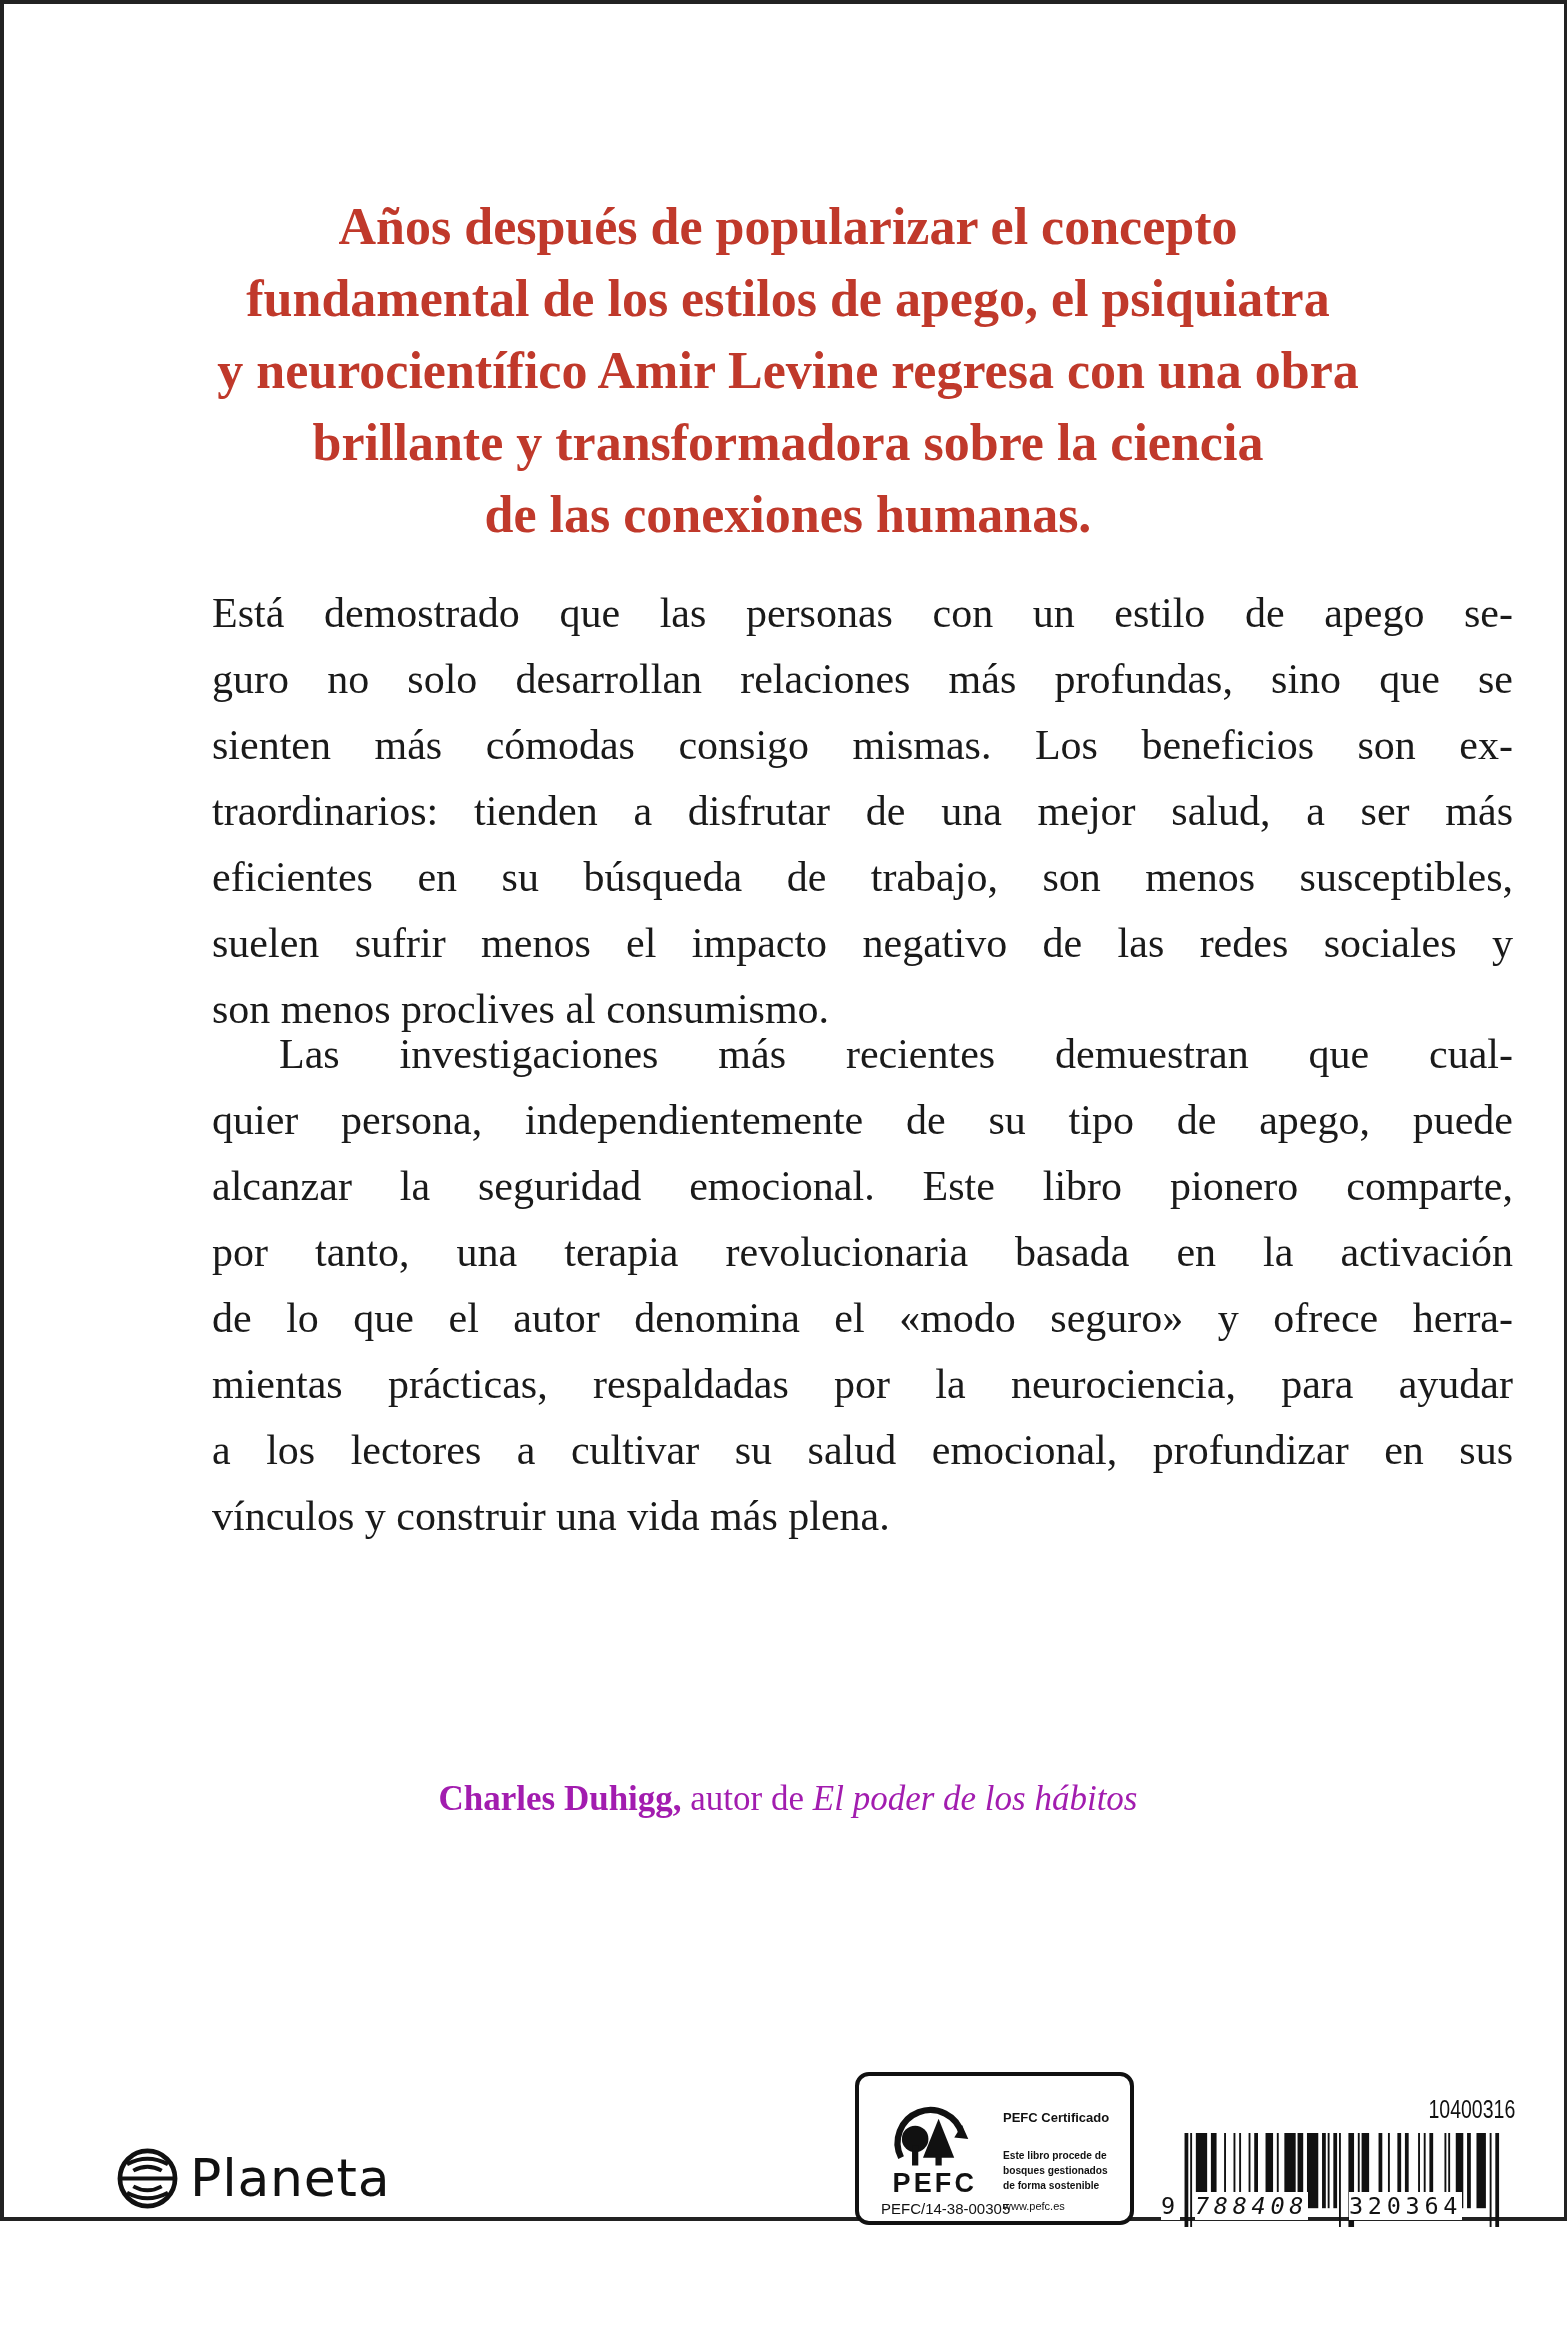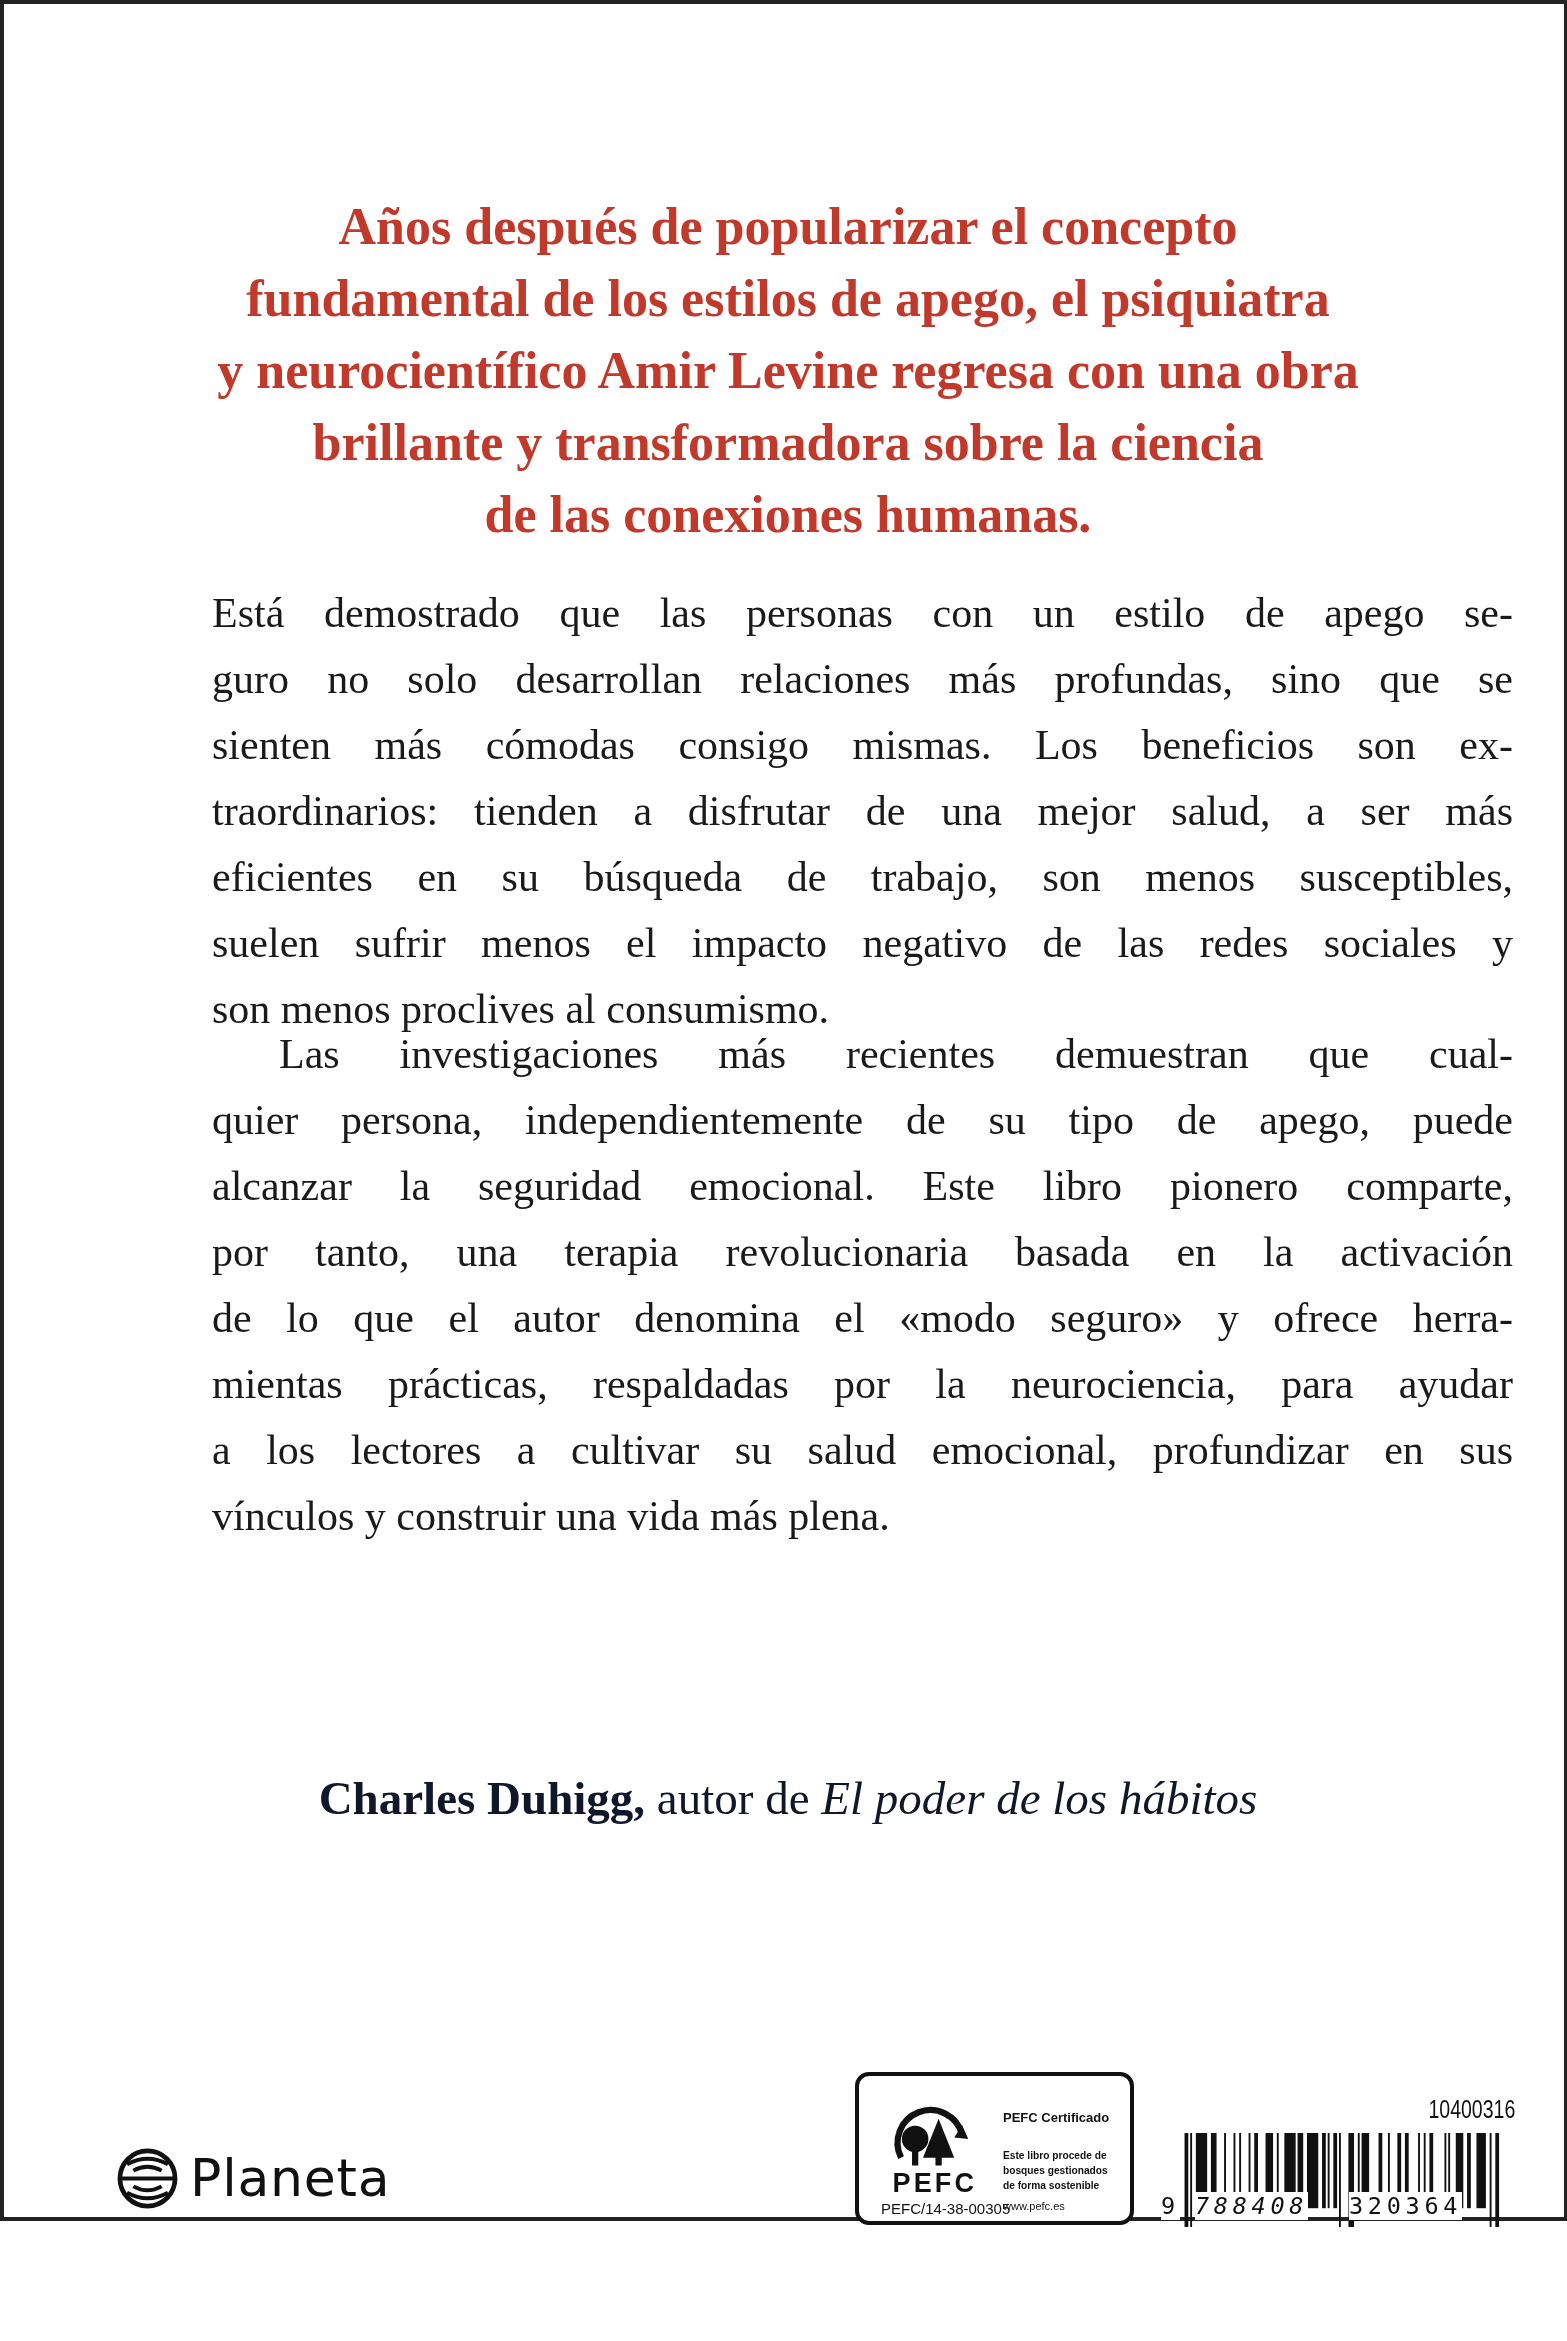--- a/index.html
+++ b/index.html
@@ -26,23 +26,23 @@
   .p2 { top: 1017px; }
   .quote {
     position: absolute; left: 118px; width: 1332px; top: 1467px;
     text-align: center; color: #c0392b;
     font-family: "Liberation Serif", "DejaVu Serif", serif;
     font-weight: bold; font-size: 47px; line-height: 55px;
   }
   .quote div { white-space: nowrap; }
   .attrib {
     position: absolute; left: 118px; width: 1332px; top: 1767px;
-    text-align: center; color: #0f172a;
+    text-align: center; color: #a21caf;
     font-family: "Liberation Serif", "DejaVu Serif", serif;
-    font-size: 47px; line-height: 55px; white-space: nowrap;
+    font-size: 35px; line-height: 55px; white-space: nowrap;
   }
   .attrib .name { font-weight: bold; }
   .attrib .book { font-style: italic; }
   
   .planeta { position: absolute; left: 112px; top: 2138px; height: 72px; display: flex; align-items: center; }
   .planeta svg { width: 63px; height: 63px; }
   .planeta .word {
     margin-left: 11px; font-family: "DejaVu Sans", "Liberation Sans", sans-serif;
     font-size: 52px; color: #111; letter-spacing: 0.8px;
   }

